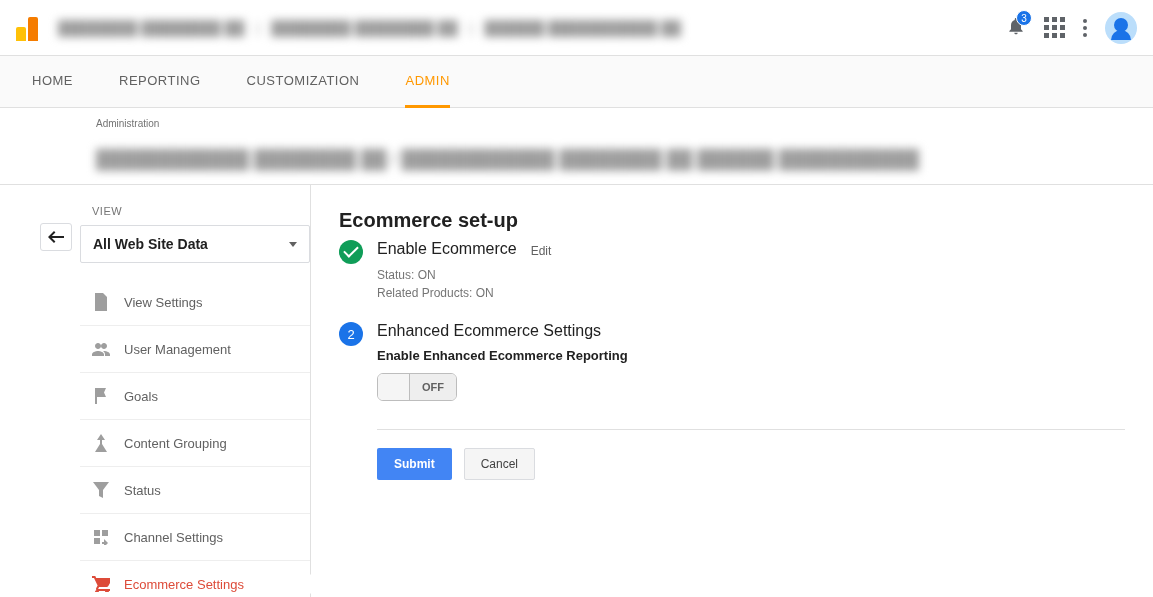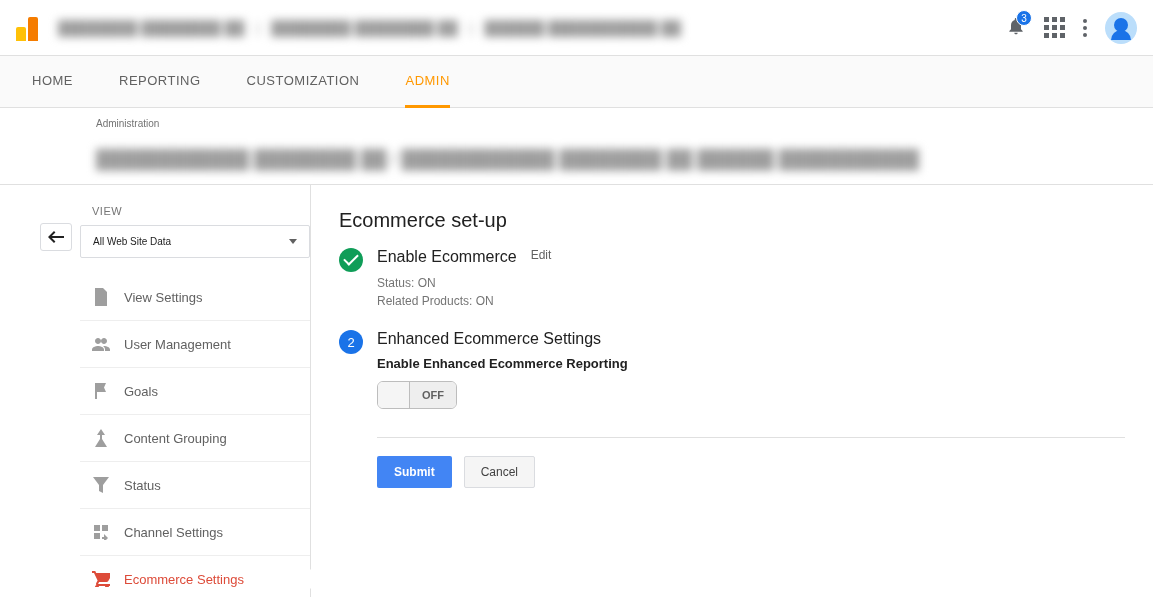--- a/index.html
+++ b/index.html
@@ -25,35 +25,35 @@
 .tab{color:#616161;font-size:13px;letter-spacing:.5px;cursor:pointer;height:52px;display:flex;align-items:center;border-bottom:3px solid transparent}
 .tab.active{color:#ff9800;border-bottom-color:#ff9800}
 .subhead{padding:10px 96px 14px;border-bottom:1px solid #e0e0e0}
 .subhead-label{font-size:10px;color:#737373;margin-bottom:20px}
 .subhead-path{font-size:18px;color:#9e9e9e;filter:blur(4px)}
 .content{display:flex;padding-left:40px}
 .back-btn{width:32px;height:28px;border:1px solid #dadce0;border-radius:3px;display:flex;align-items:center;justify-content:center;margin-top:38px;margin-right:8px;background:#fff;cursor:pointer}
 .sidebar{width:230px;padding-top:12px}
 .view-label{font-size:11px;color:#757575;letter-spacing:.5px;padding:8px 12px}
 .dropdown{border:1px solid #dadce0;border-radius:2px;padding:10px 12px;margin-bottom:16px;display:flex;align-items:center;justify-content:space-between;cursor:pointer;background:#fff}
-.dropdown-text{font-weight:normal;font-size:10px}
+.dropdown-text{font-weight:bold;font-size:14px}
 .chevron{width:0;height:0;border-left:4px solid transparent;border-right:4px solid transparent;border-top:5px solid #616161}
 .menu-item{display:flex;align-items:center;padding:14px 12px;border-bottom:1px solid #eee;cursor:pointer;gap:14px;color:#616161;font-size:13px}
 .menu-item.active{color:#dd4b39;background:#fff;position:relative}
 .menu-item.active::after{content:"";position:absolute;right:-10px;top:50%;transform:translateY(-50%);width:0;height:0;border-top:10px solid transparent;border-bottom:10px solid transparent;border-left:10px solid #fff}
 .mi-icon{width:18px;height:18px;display:flex;align-items:center;justify-content:center;color:#9e9e9e}
 .menu-item.active .mi-icon{color:#dd4b39}
 .main{flex:1;border-left:1px solid #e0e0e0;padding:24px 28px}
-.main h1{font-size:20px;font-weight:normal;margin-bottom:16px}
+.main h1{font-size:20px;font-weight:bold;margin-bottom:8px}
 .step{display:flex;gap:14px;margin-bottom:20px}
 .step-badge{width:24px;height:24px;border-radius:50%;display:flex;align-items:center;justify-content:center;color:#fff;font-size:13px;flex-shrink:0}
 .badge-green{background:#0f9d58}
 .badge-blue{background:#1a73e8}
 .step-body{flex:1}
-.step-title{font-size:16px;color:#212121;display:flex;align-items:flex-start;gap:14px;margin-bottom:8px}
+.step-title{font-size:16px;color:#212121;display:flex;align-items:flex-end;gap:14px;margin-bottom:8px}
 .edit-link{font-size:12px;color:#616161;cursor:pointer}
 .status-line{font-size:12px;color:#757575;line-height:1.5}
 .step-subtitle{font-size:13px;font-weight:bold;margin-bottom:10px;color:#212121}
 .toggle{display:flex;border:1px solid #bdbdbd;width:80px;height:28px;border-radius:6px;overflow:hidden;cursor:pointer}
 .toggle-left{width:32px;background:#f5f5f5;border-right:1px solid #bdbdbd}
 .toggle-right{flex:1;background:#eee;display:flex;align-items:center;justify-content:center;font-size:11px;color:#616161;font-weight:bold}
 .divider{border-top:1px solid #e0e0e0;margin:28px 0 18px}
 .buttons{display:flex;gap:12px}
 .btn{padding:8px 16px;border-radius:2px;font-size:12px;cursor:pointer;border:1px solid transparent}
 .btn-primary{background:#4285f4;color:#fff;font-weight:bold}

